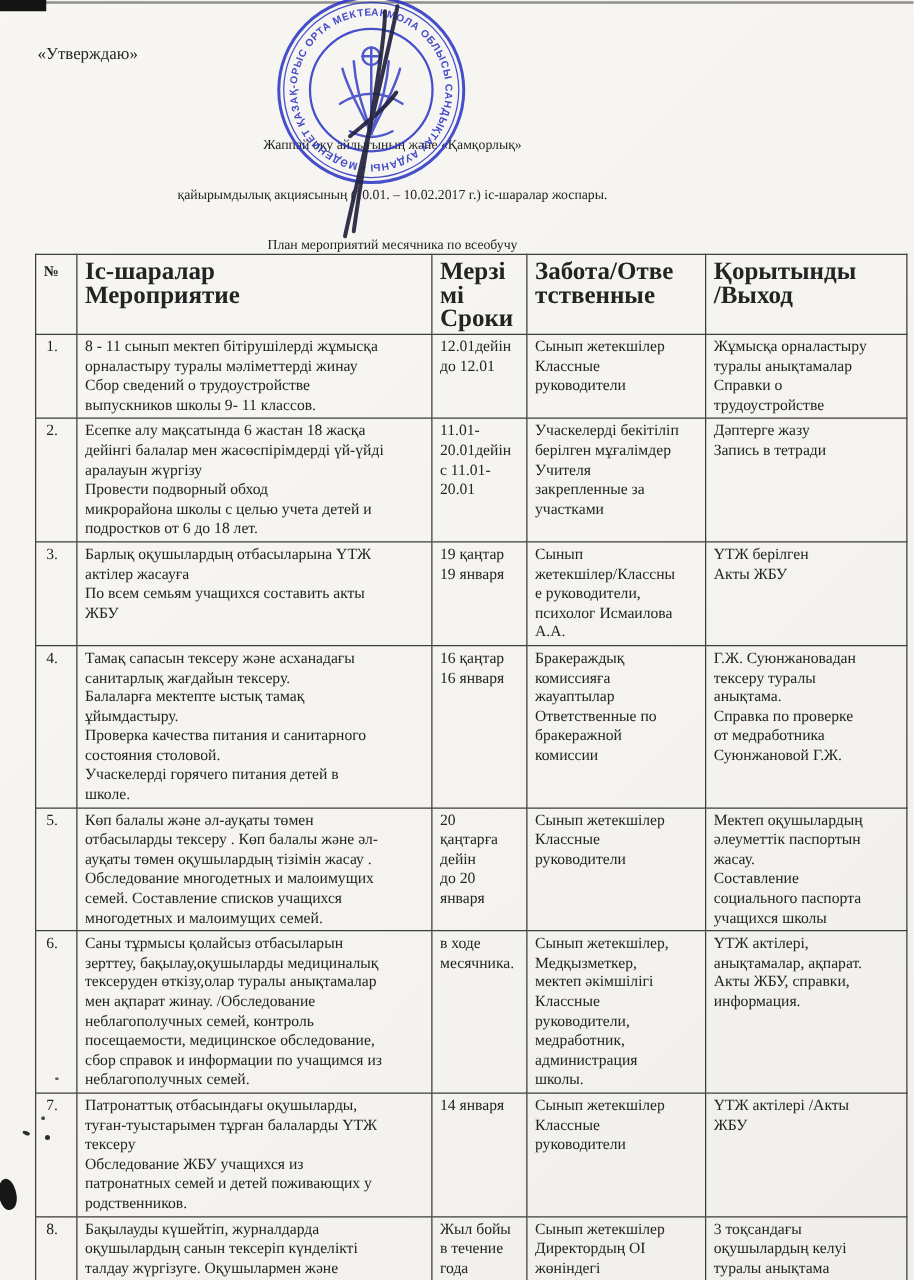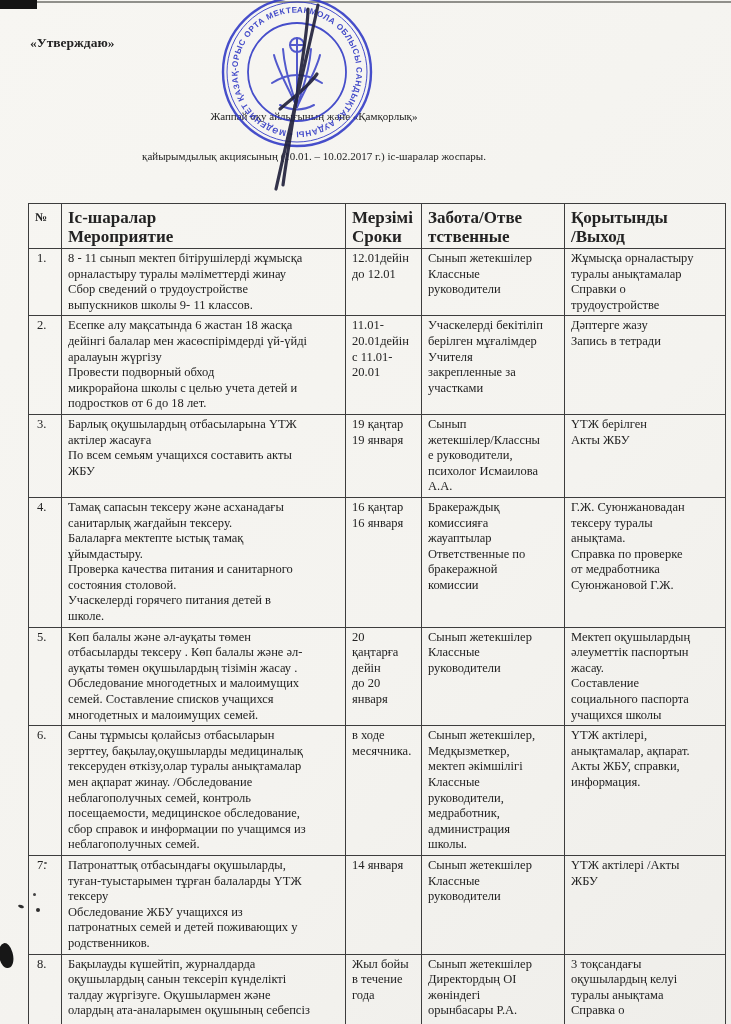--- a/index.html
+++ b/index.html
@@ -13,37 +13,37 @@
   
   .top-scan-line { position:absolute; top:1px; left:0; width:731px; height:2px; background:#6d6d68; opacity:.75; }
   .corner-bar { position:absolute; top:0; left:0; width:37px; height:9px; background:#141414; }
   .ink-blot { position:absolute; left:-1px; top:943px; width:14px; height:25px; background:#171717; border-radius:62% 48% 55% 45%; transform:rotate(-14deg); }
   .speck { position:absolute; background:#2e2e2e; border-radius:50%; }
   .speck.s1 { left:18px; top:905px; width:6px; height:3px; transform:rotate(20deg); }
   .speck.s2 { left:36px; top:908px; width:4px; height:4px; }
   .speck.s3 { left:33px; top:893px; width:3px; height:3px; background:#444; }
   .speck.s4 { left:44px; top:862px; width:3px; height:2px; background:#555; }
 
-  .approve-block { position:absolute; left:30px; top:32px; font-weight:bold; font-size:13.5px; line-height:22px; width:560px; }
+  .approve-block { position:absolute; left:30px; top:32px; font-weight:normal; font-size:13.5px; line-height:22px; width:560px; }
   .director-name { margin-left:46px; }
 
   .doc-title { position:absolute; left:0; top:86px; width:628px; text-align:center; font-weight:normal;
                font-size:11px; line-height:20px; white-space:pre-line; }
 
   .stamp-wrap { position:absolute; left:212px; top:-13px; width:170px; height:215px; pointer-events:none; }
   .stamp-wrap svg { display:block; }
   .stamp-ring-text { font-family:"Liberation Sans","DejaVu Sans",sans-serif; font-size:8.2px; font-weight:bold; letter-spacing:.6px; }
 
   table.plan { border-collapse:collapse; position:absolute; left:28px; top:203px; width:697px; table-layout:fixed; }
   .plan th, .plan td {
     border:1.6px solid #3d3d3d; vertical-align:top; padding:2px 4px 2px 6px;
     white-space:pre-line; overflow-wrap:break-word;
     font-size:12.5px; line-height:15.6px;
   }
-  .plan th { font-size:17px; line-height:19px; text-align:left; font-weight:bold; padding-top:4px; }
+  .plan th { font-size:20px; line-height:19px; text-align:left; font-weight:bold; padding-top:4px; }
   .plan th.h-num { font-size:12px; }
   .plan td.c-num { padding-left:8px; }
   .plan tr.cut td { border-bottom:none; padding-bottom:60px; }
 </style>
 </head>
 <body>
 
 <div class="top-scan-line"></div>
 <div class="corner-bar"></div>
 <div class="ink-blot"></div>
@@ -52,20 +52,21 @@
 <div class="speck s3"></div>
 <div class="speck s4"></div>
 
 <div class="approve-block">
   <div>«Утверждаю»</div>
 </div>
 
 <div class="doc-title">
   <div>Жаппай оқу айлығының және «Қамқорлық»</div>
   <div>қайырымдылық акциясының (10.01. – 10.02.2017 г.) іс-шаралар жоспары.</div>
+  <div>План мероприятий  месячника по всеобучу</div>
 </div>
 
 <div class="stamp-wrap">
   <svg width="170" height="215" viewBox="0 0 170 215">
     <g stroke="#2a33c4" fill="none" opacity="0.86">
       <circle cx="85" cy="85" r="74" stroke-width="2.4"></circle>
       <circle cx="85" cy="85" r="70" stroke-width="1"></circle>
       <circle cx="85" cy="85" r="49" stroke-width="1.8"></circle>
     </g>
     <path id="ring-path" d="M 85 25.5 a 59.5 59.5 0 1 1 -0.2 0" fill="none"></path>

